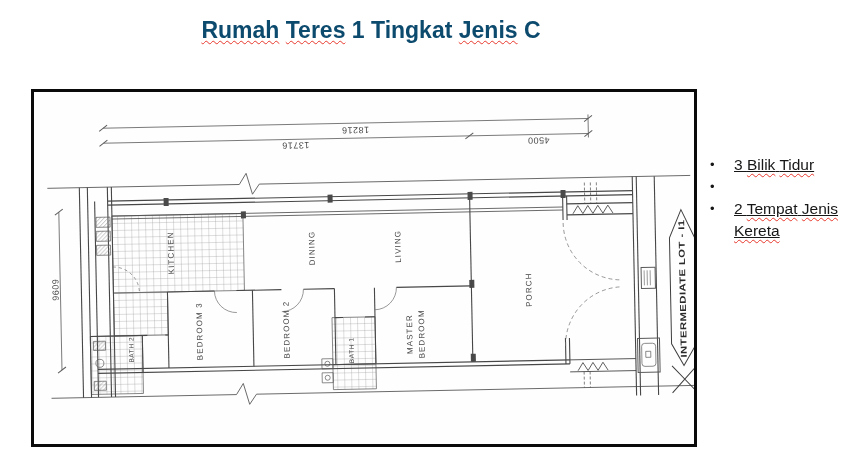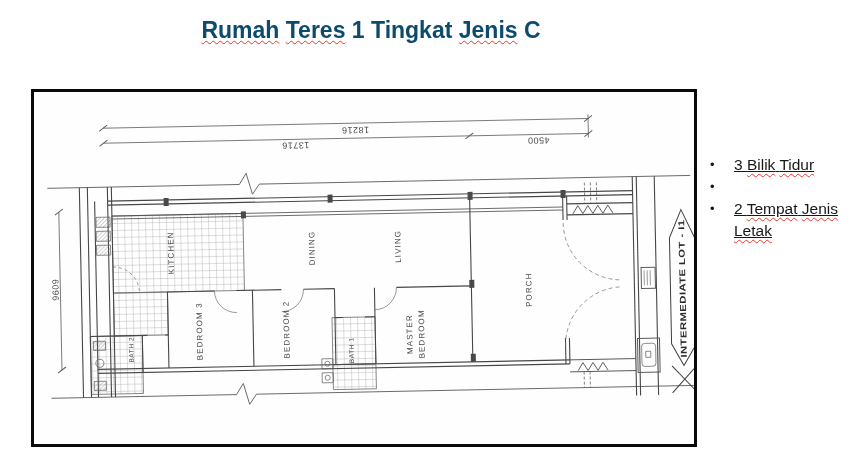--- a/index.html
+++ b/index.html
@@ -208,15 +208,15 @@
 <div class="bullets">
   <div class="bullet-item">
     <span class="bullet-glyph">•</span>
     <span class="bullet-text"><span>3 </span><span class="sq">Bilik</span><span> </span><span class="sq">Tidur</span></span>
   </div>
   <div class="bullet-item">
     <span class="bullet-glyph">•</span>
   </div>
   <div class="bullet-item">
     <span class="bullet-glyph">•</span>
-    <span class="bullet-text"><span>2 </span><span class="sq">Tempat</span><span> </span><span class="sq">Jenis</span><span> </span><span class="sq">Letak</span></span>
+    <span class="bullet-text"><span>2 </span><span class="sq">Tempat</span><span> </span><span class="sq">Jenis</span><span> </span><span class="sq">Kereta</span></span>
   </div>
 </div>
 
 </body></html>

